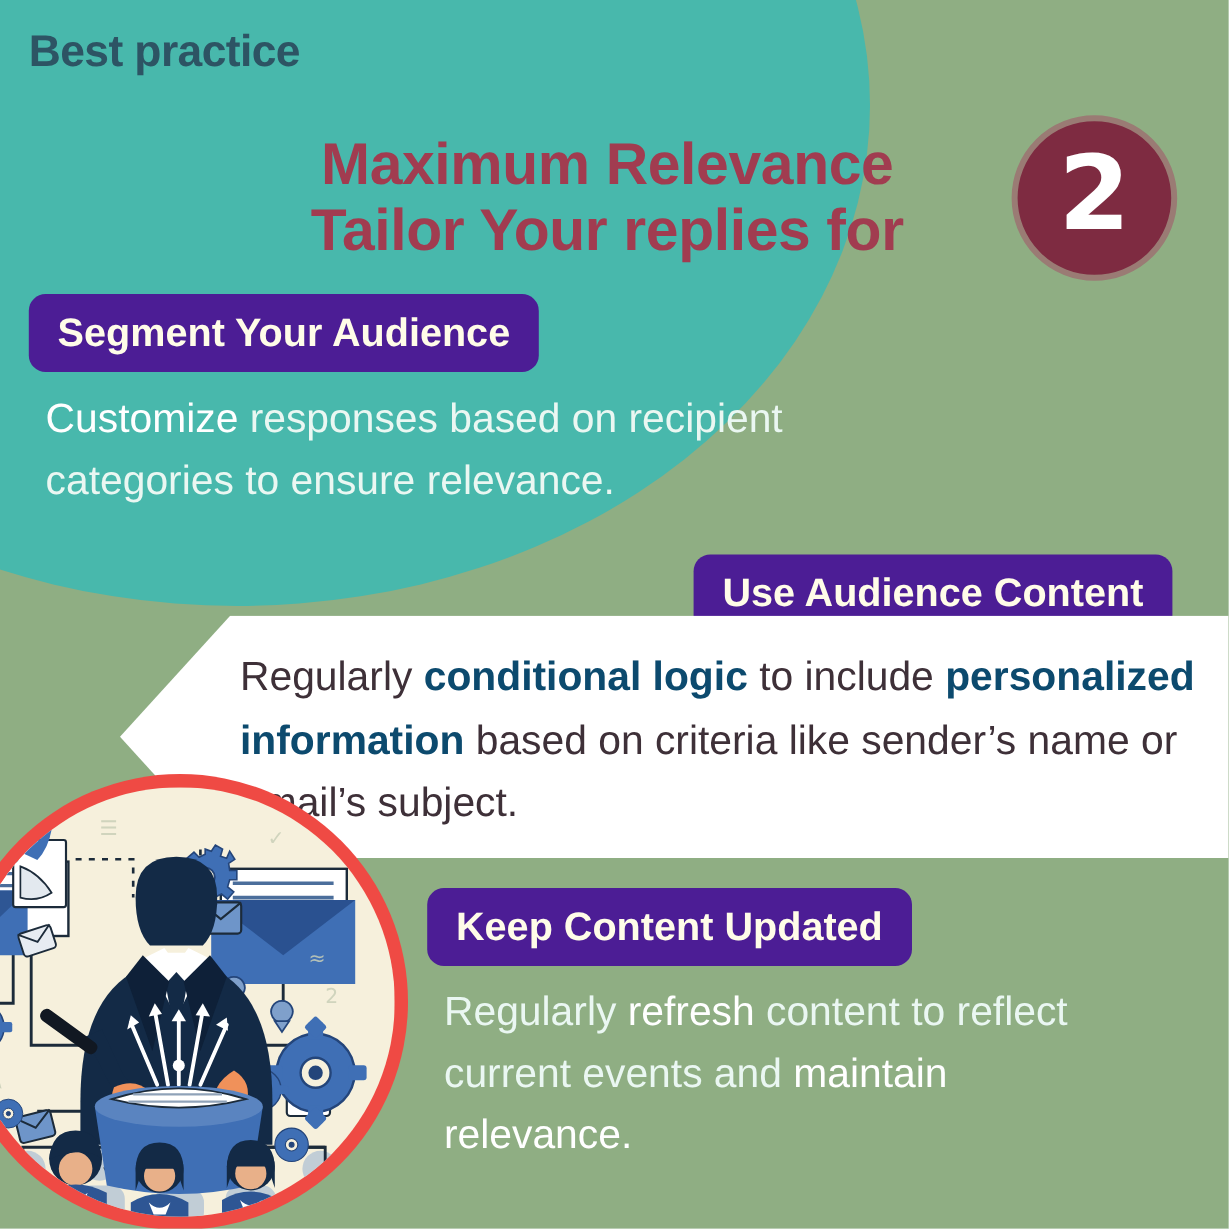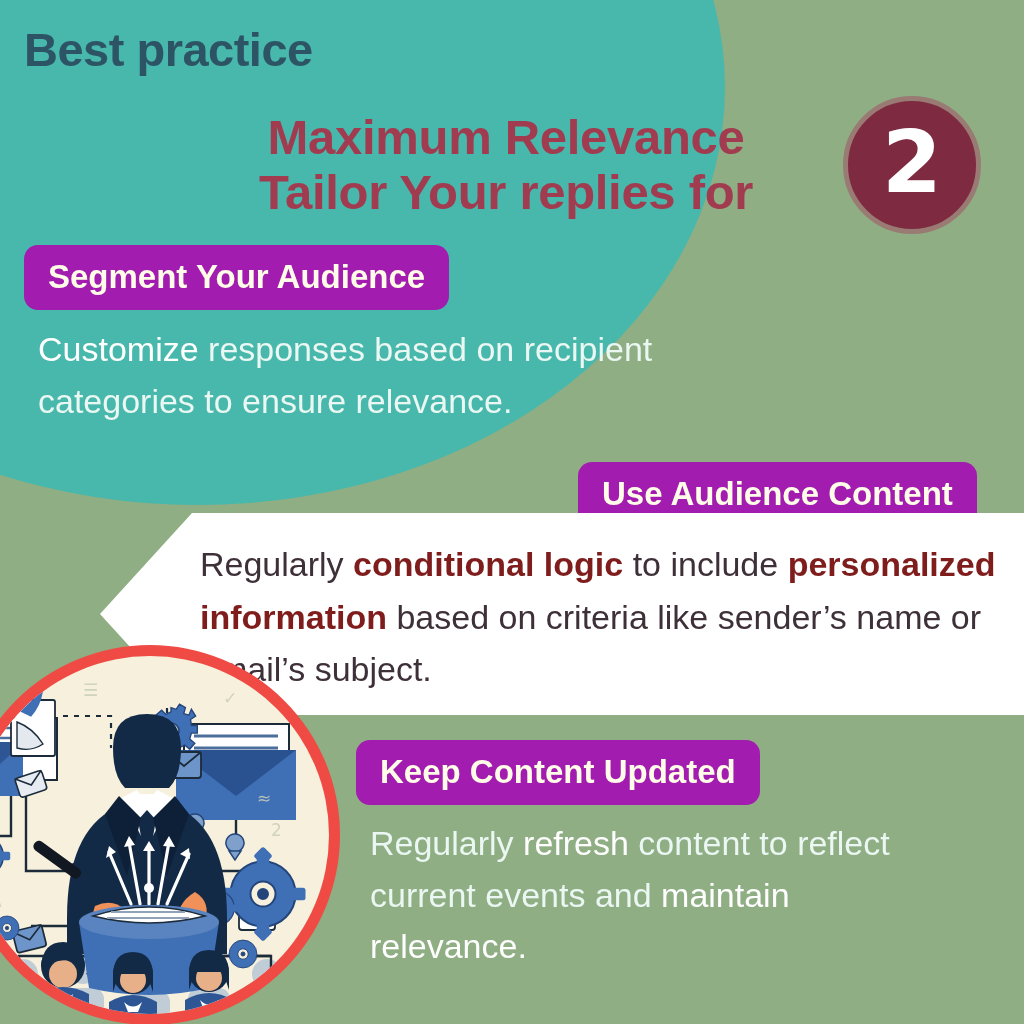--- a/index.html
+++ b/index.html
@@ -52,21 +52,21 @@
     line-height: 1;
     margin-top: -6px;
     font-family: "DejaVu Sans", sans-serif;
   }
 
   
   .kicker {
     position: absolute;
     left: 24px;
     top: 22px;
-    font-size: 47px;
+    font-size: 37px;
     font-weight: bold;
     color: #2D5464;
     letter-spacing: -0.5px;
     white-space: nowrap;
   }
   .headline {
     position: absolute;
     left: 186px;
     top: 110px;
     width: 640px;
@@ -74,21 +74,21 @@
     font-weight: bold;
     color: #A13C50;
     line-height: 1.13;
     text-align: center;
     letter-spacing: -0.3px;
   }
 
   
   .pill {
     position: absolute;
-    background: #a21caf;
+    background: #4c1d95;
     color: #FFFCE8;
     font-size: 33px;
     font-weight: bold;
     line-height: 1;
     border-radius: 14px;
     padding: 15px 24px 17px 24px;
     white-space: nowrap;
     box-sizing: border-box;
   }
   #pill-segment  { left: 24px;  top: 245px; }
@@ -118,21 +118,21 @@
   }
   .callout-text {
     position: absolute;
     left: 200px;
     top: 538px;
     width: 800px;
     font-size: 34px;
     line-height: 1.55;
     color: #3E3038;
   }
-  .callout-text b { font-weight: bold; color: #7f1d1d; }
+  .callout-text b { font-weight: bold; color: #0c4a6e; }
 
   
   .illus-wrap {
     position: absolute;
     left: -40px;
     top: 645px;
     width: 380px;
     height: 380px;
   }
   .illus-ring {

